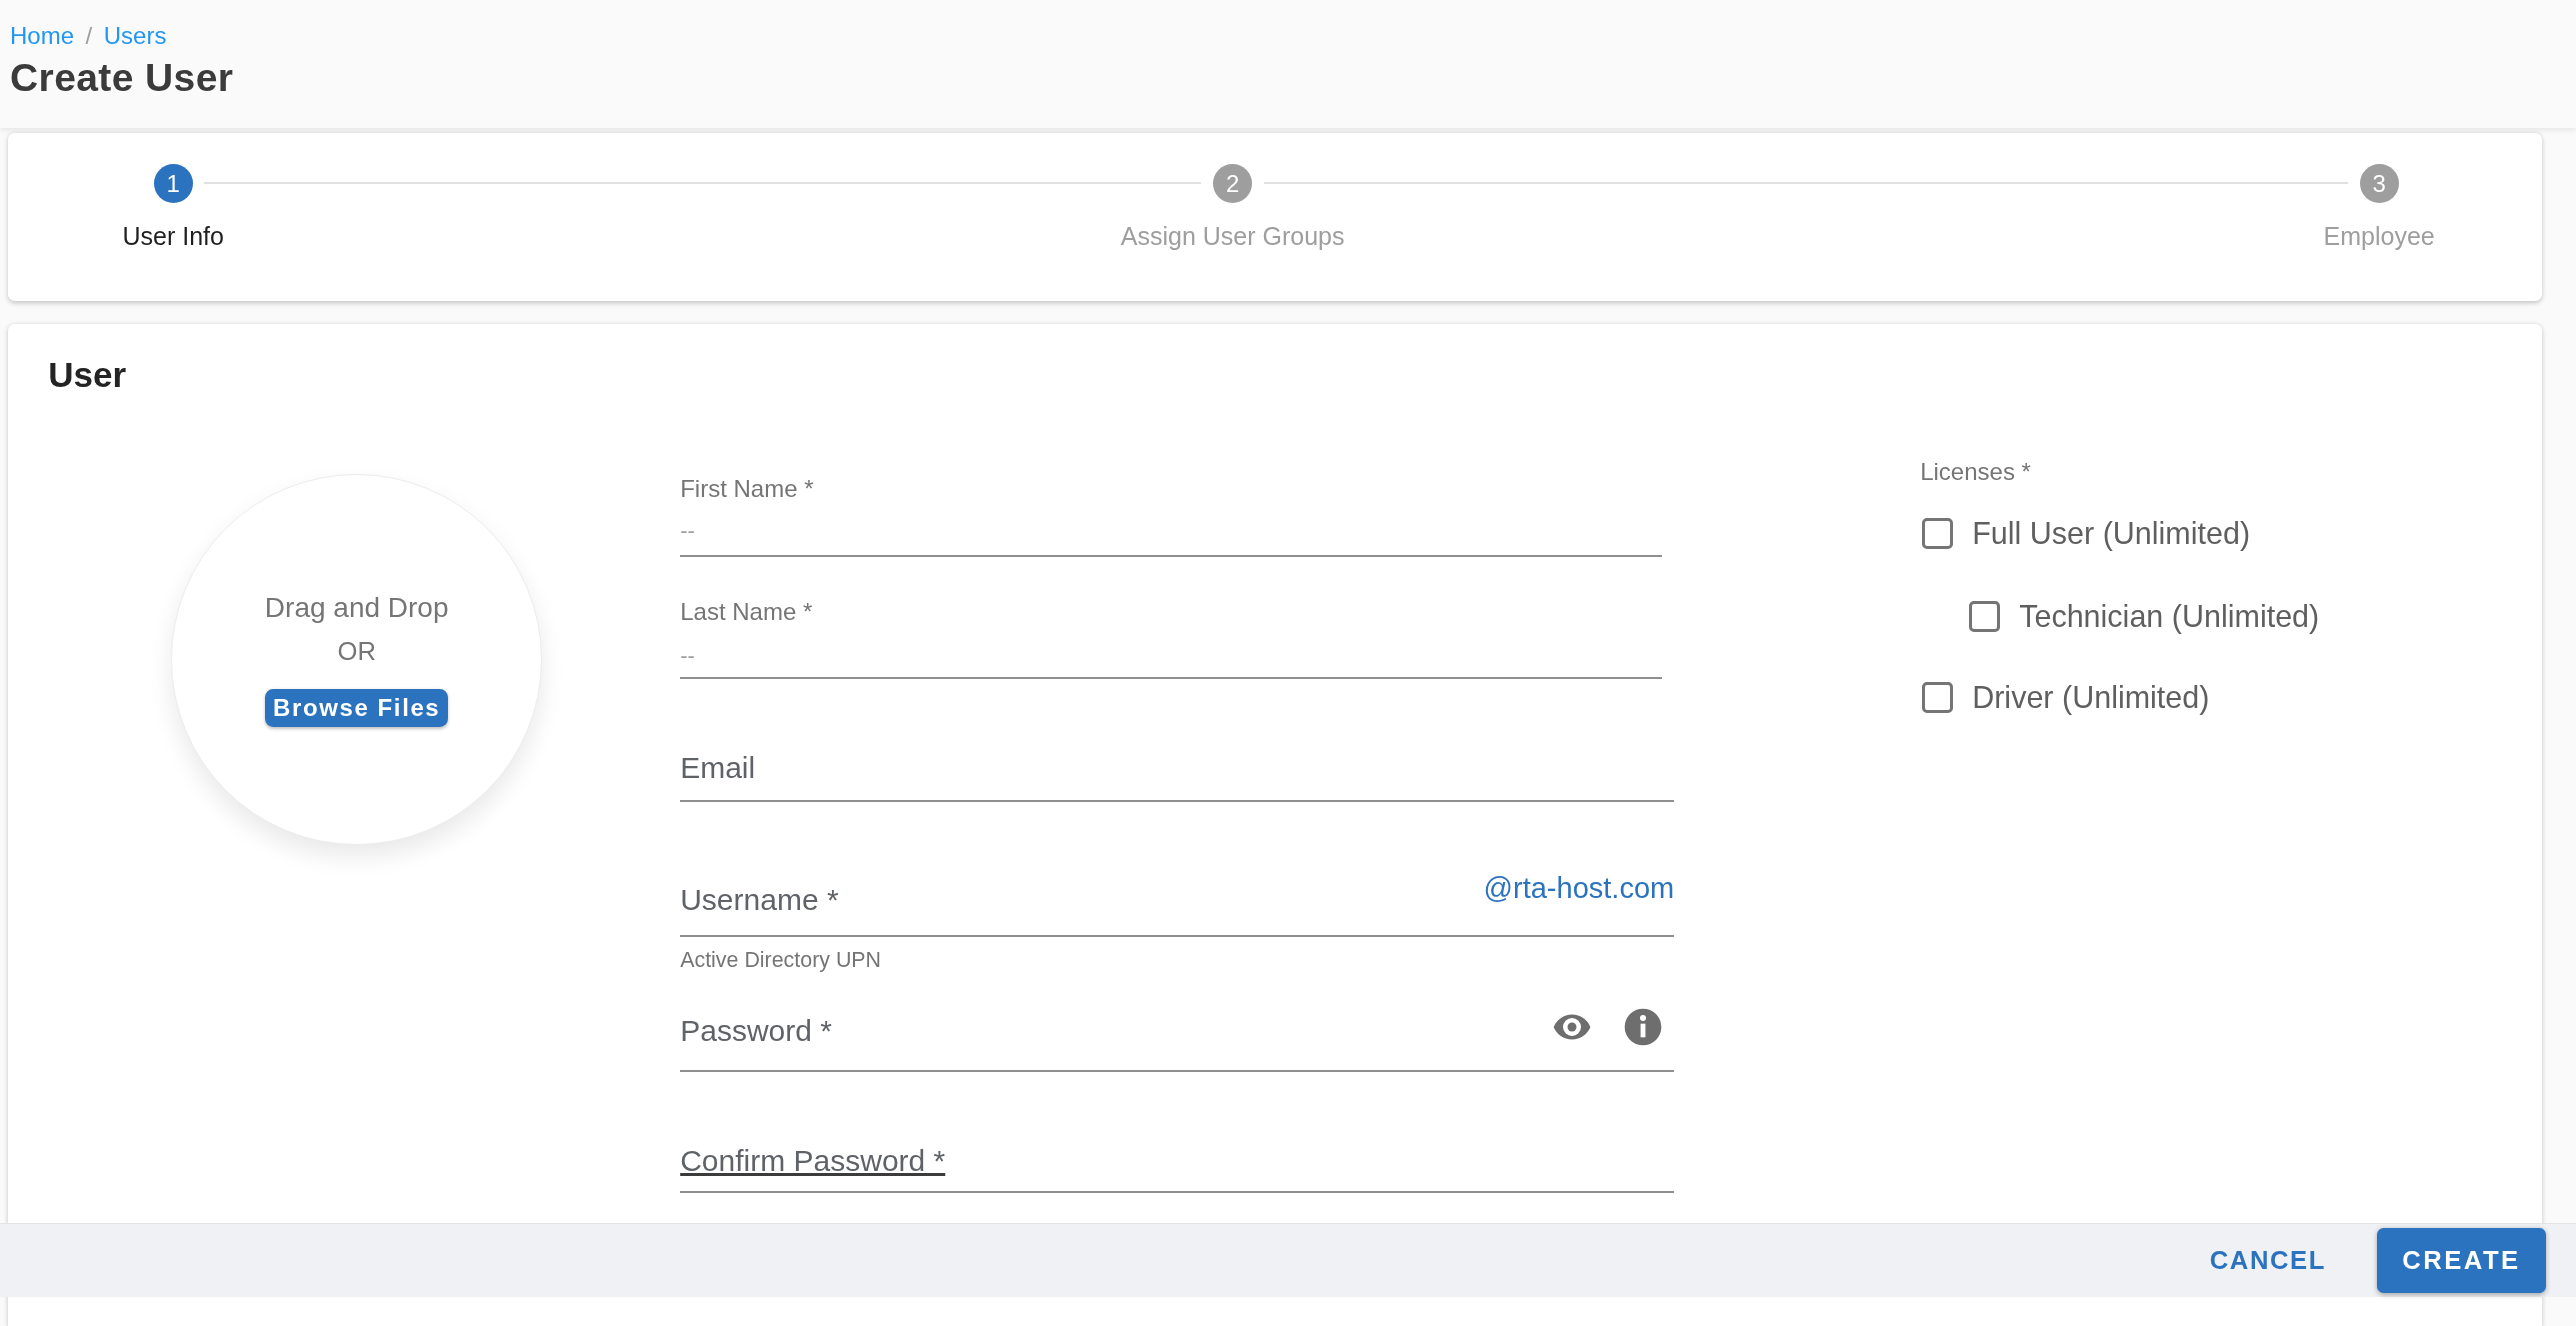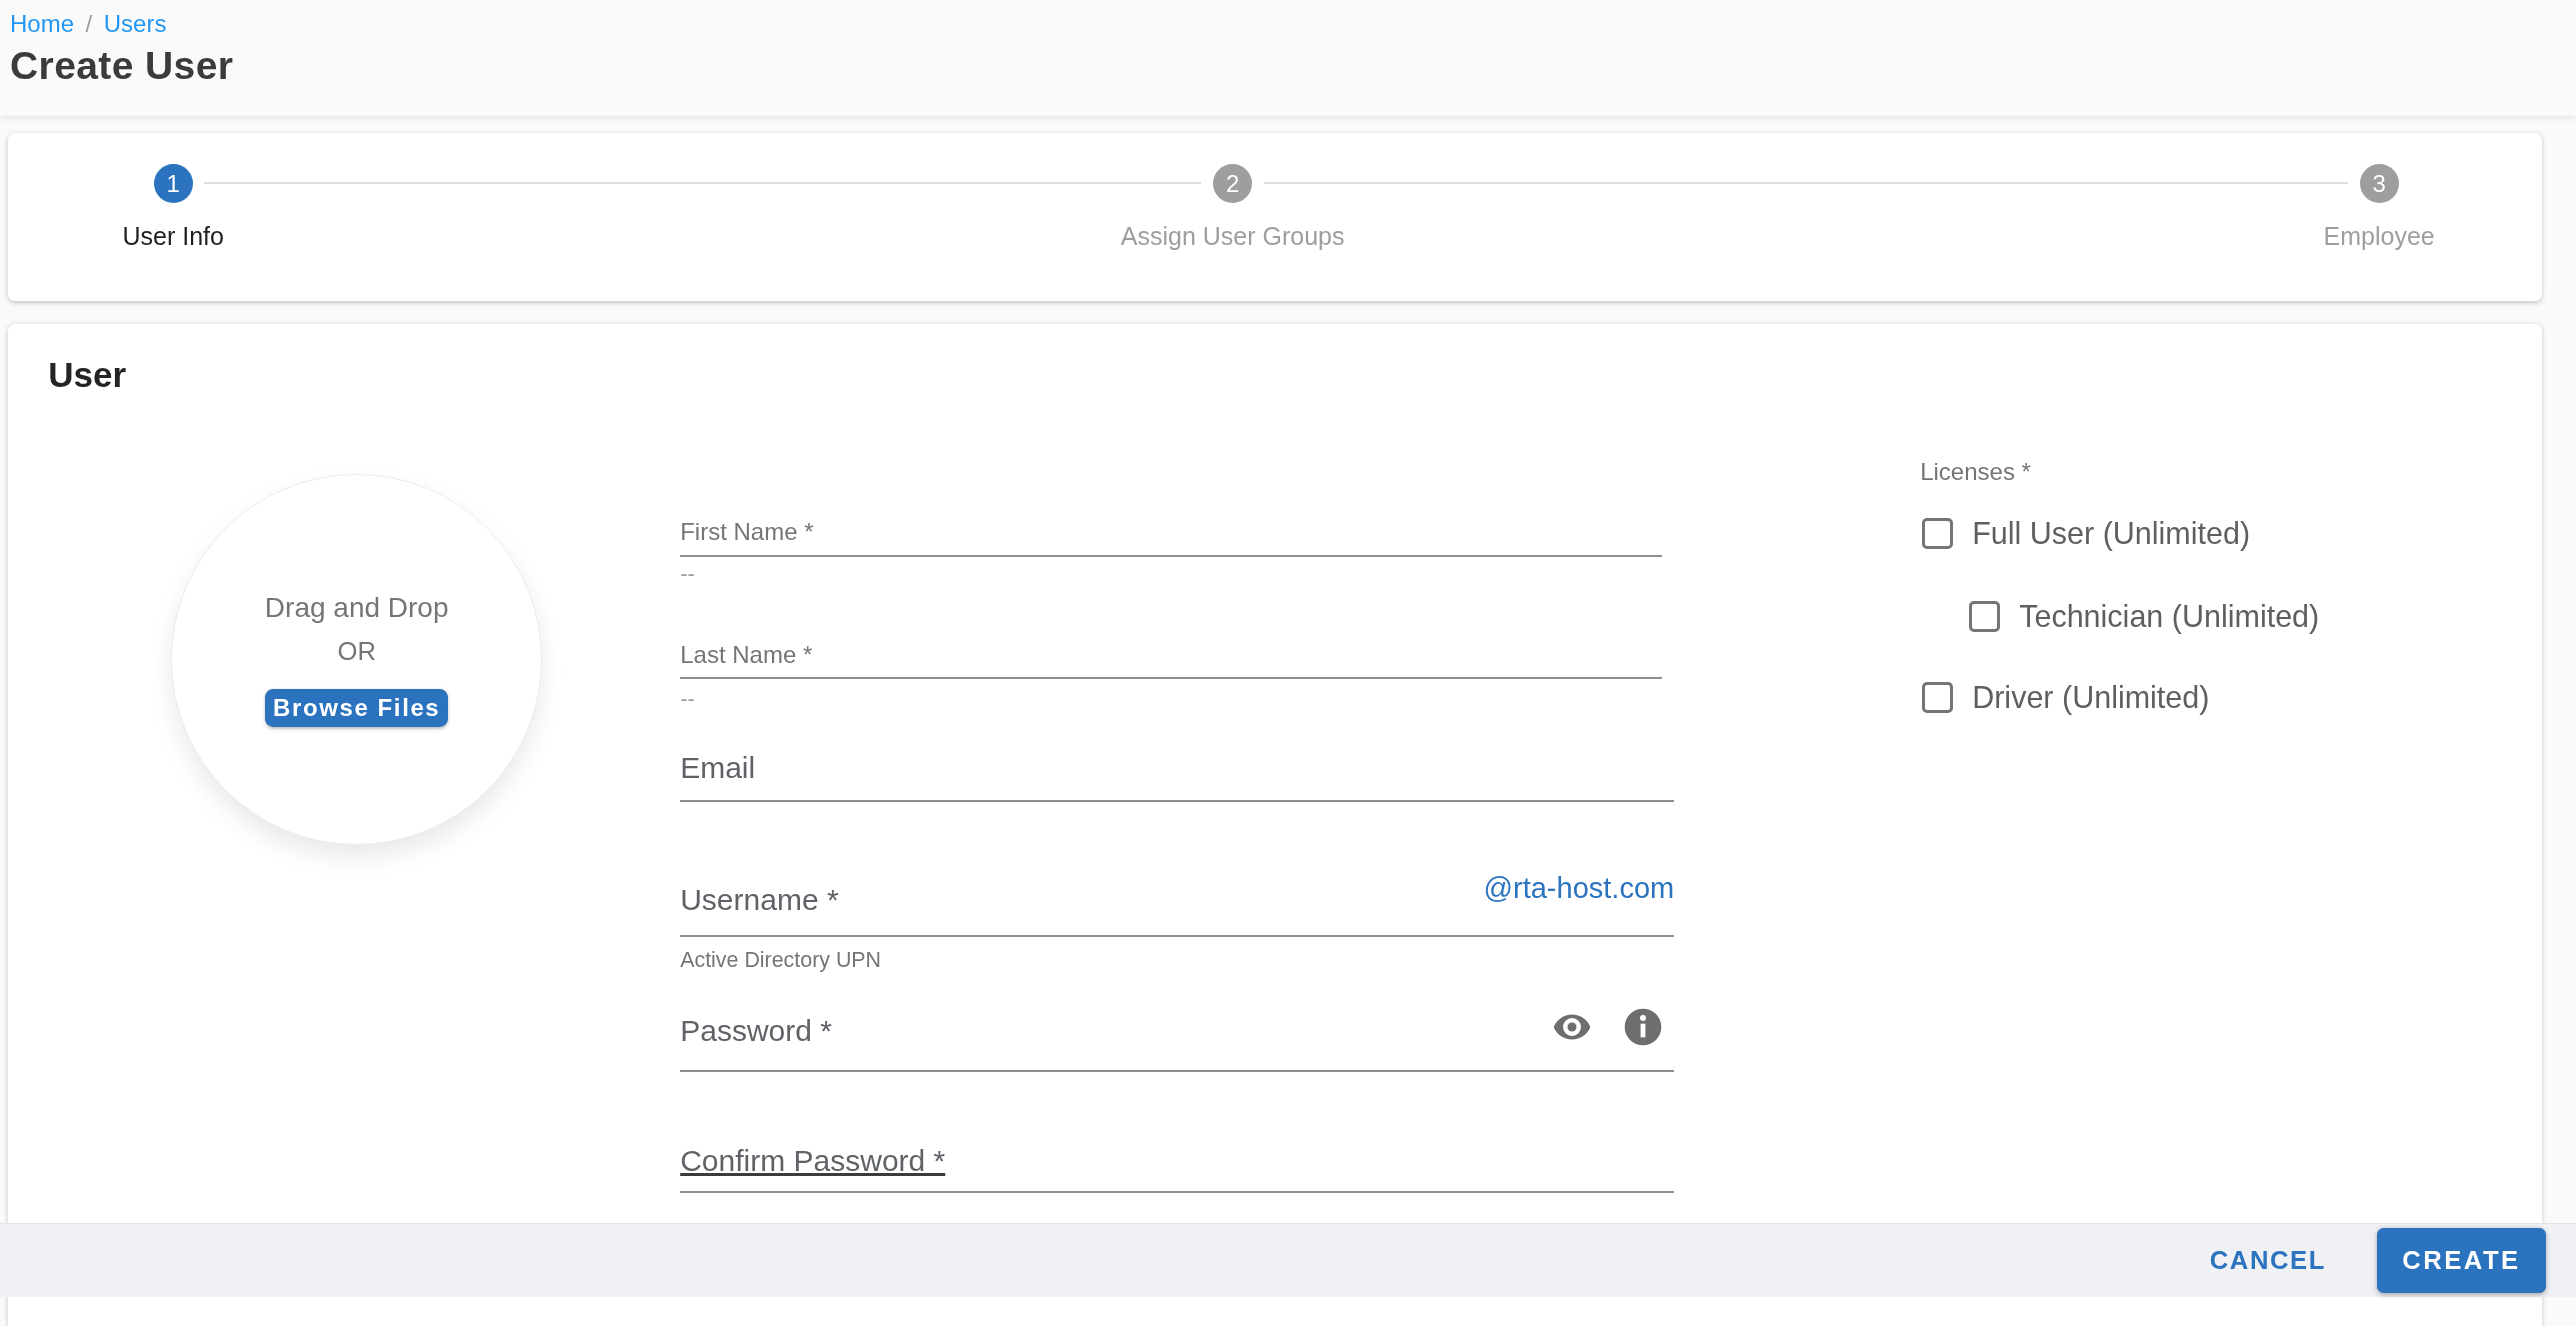--- a/index.html
+++ b/index.html
@@ -6,21 +6,21 @@
   html,body { width: 2576px; height: 1326px; }
   body {
     font-family: "Liberation Sans", sans-serif;
     background: #fafafa;
     position: relative;
     overflow: hidden;
     color: #3c3c3c;
   }
   
   .header {
-    position: absolute; left: 0; top: 0; right: 0; height: 116px;
+    position: absolute; left: 0; top: 12px; right: 0; height: 116px;
     background: #fafafa;
     box-shadow: 0 2.5px 5px rgba(0,0,0,0.08);
     padding: 8.2px 0 0 10px;
     z-index: 2;
   }
   .breadcrumb { font-size: 24px; line-height: 31px; }
   .breadcrumb a { color: #2196f3; text-decoration: none; cursor: pointer; }
   .breadcrumb .sep { color: #9e9e9e; margin: 0 11.5px; }
   .page-title { margin-top: 5px; font-size: 39px; font-weight: bold; color: #3b3b3b; letter-spacing: 0.4px; }
 
@@ -64,21 +64,21 @@
   .drop-line2 { font-size: 25.6px; color: #757575; margin-top: 13px; }
   .browse-btn {
     margin-top: 23px; width: 183px; height: 38px; border: none; border-radius: 8.2px;
     background: #2b73bf; color: #fff; font-family: inherit;
     font-size: 24px; font-weight: bold; letter-spacing: 1.6px; line-height: 36px;
     cursor: pointer; box-shadow: 0 1.6px 3.3px rgba(0,0,0,0.25);
   }
 
   
   .ffield { position: absolute; left: 672px; width: 994px; }
-  .flabel-sm { font-size: 24px; color: #757575; margin-top: 43px; }
+  .flabel-sm { font-size: 24px; color: #757575; }
   .flabel-lg { font-size: 30px; color: #5f6368; }
   .fvalue { font-size: 22px; color: #9e9e9e; }
   .fline { position: absolute; left: 672px; height: 1.6px; background: #8f8f8f; }
   .fhelper { font-size: 21.4px; color: #757575; }
   .suffix { position: absolute; right: 0; top: -11.5px; font-size: 29px; color: #2b73bf; cursor: pointer; }
   .pw-icons { position: absolute; right: 11.5px; top: -6.6px; display: flex; gap: 31px; align-items: center; }
   .icon-btn { width: 40px; height: 40px; cursor: pointer; background: none; border: none; padding: 0; }
 
   
   .lic-label { position: absolute; left: 1912px; top: 134px; font-size: 24px; color: #757575; }

